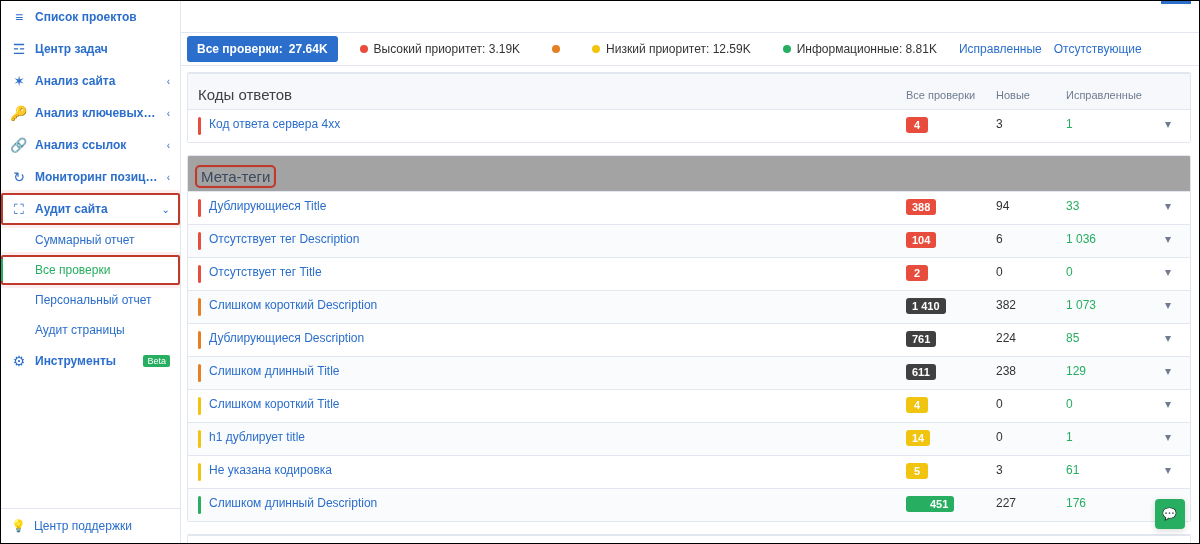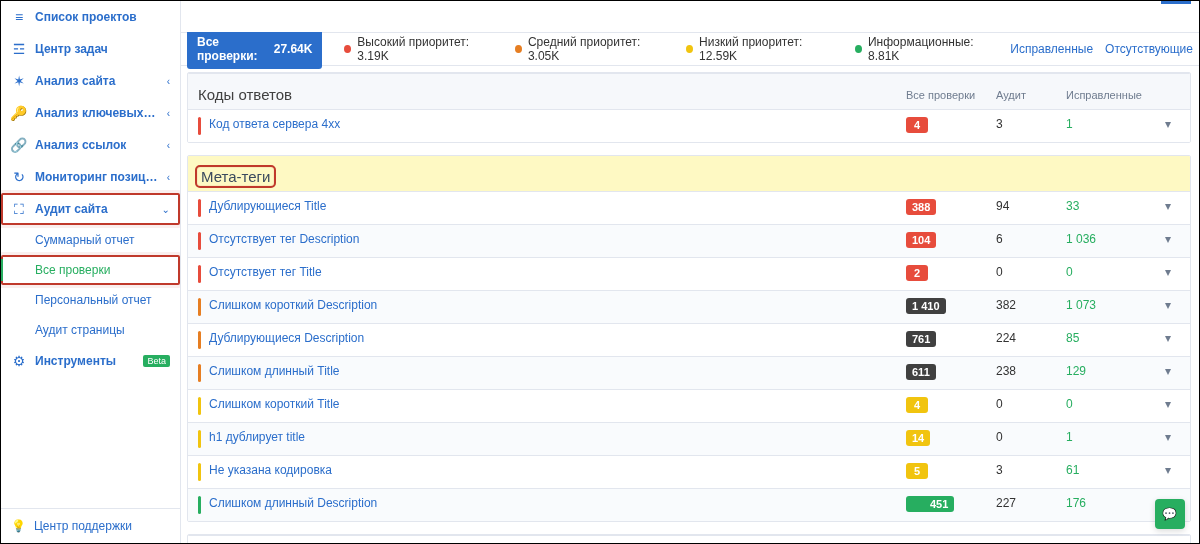--- a/index.html
+++ b/index.html
@@ -22,21 +22,21 @@
   .filter-bar { display: flex; align-items: center; border-top: 1px solid #e2e6ee; border-bottom: 1px solid #e2e6ee; height: 34px; padding: 0 6px; gap: 12px; font-size: 12px; }
   .pill { padding: 6px 10px; border-radius: 3px; cursor: pointer; color: #333; display: inline-flex; align-items: center; gap: 6px; }
   .pill.active { background: #2b6ecb; color: #fff; font-weight: 600; }
   .dot { width: 8px; height: 8px; border-radius: 50%; display: inline-block; }
   .dot.red { background: #e74c3c; }
   .dot.orange { background: #e67e22; }
   .dot.yellow { background: #f1c40f; }
   .dot.green { background: #27ae60; }
   .filter-link { color: #2b6ecb; cursor: pointer; }
   .content { flex: 1; overflow-y: auto; padding: 2px 8px 8px 0; }
-  .section-title-row { display: flex; align-items: center; padding: 12px 10px 6px 10px; background: #fef9c3; }
+  .section-title-row { display: flex; align-items: center; padding: 12px 10px 6px 10px; background: #a3a3a3; }
   .section-title { font-size: 15px; color: #3b4a5e; }
   .cols-header { display: flex; align-items: center; padding: 12px 10px 6px 10px; background: #f6f8fb; border-top: 1px solid #e2e6ee; }
   .cols-header .title { flex: 1; font-size: 15px; color: #404040; }
   .col-h { width: 70px; text-align: left; color: #6f7c8f; font-size: 11px; }
   .col-h.w { width: 90px; }
   .col-h.caret { width: 24px; }
   .row { display: flex; padding: 7px 10px; border-top: 1px solid #e2e6ee; background: #fff; cursor: pointer; }
   .row.alt { background: #f9fbfd; }
   .row .sev-bar { width: 3px; height: 18px; margin-right: 8px; border-radius: 2px; }
   .sev-red { background: #e74c3c; }
@@ -119,41 +119,40 @@
         <span>Все проверки:</span>
         <span>27.64K</span>
       </span>
       <span id="filter-items" style="display: inline-flex; gap: 12px;">
           <span class="pill">
             <span class="dot red"></span>
             <span>Высокий приоритет: 3.19K</span>
           </span>
           <span class="pill">
             <span class="dot orange"></span>
-            <span>Средний приоритет: 3.05K</span>
           </span>
           <span class="pill">
             <span class="dot yellow"></span>
             <span>Низкий приоритет: 12.59K</span>
           </span>
           <span class="pill">
             <span class="dot green"></span>
             <span>Информационные: 8.81K</span>
           </span>
         </span>
       <span class="filter-link">Исправленные</span>
       <span class="filter-link">Отсутствующие</span>
       <div class="top-bar-line"></div>
     </div>
     <div class="content" id="content">
         <div class="section-box">
           <div class="cols-header">
             <div class="title">Коды ответов</div>
             <div class="col-h w">Все проверки</div>
-            <div class="col-h">Аудит</div>
+            <div class="col-h">Новые</div>
             <div class="col-h w">Исправленные</div>
             <div class="col-h caret"></div>
           </div>
           <div class="row">
             <div class="sev-bar sev-red"></div>
             <div class="name">Код ответа сервера 4xx</div>
             <div class="cell w"><span class="badge red">4</span></div>
             <div class="cell">3</div>
             <div class="cell w fixed-green">1</div>
             <div class="cell caret">▾</div>

